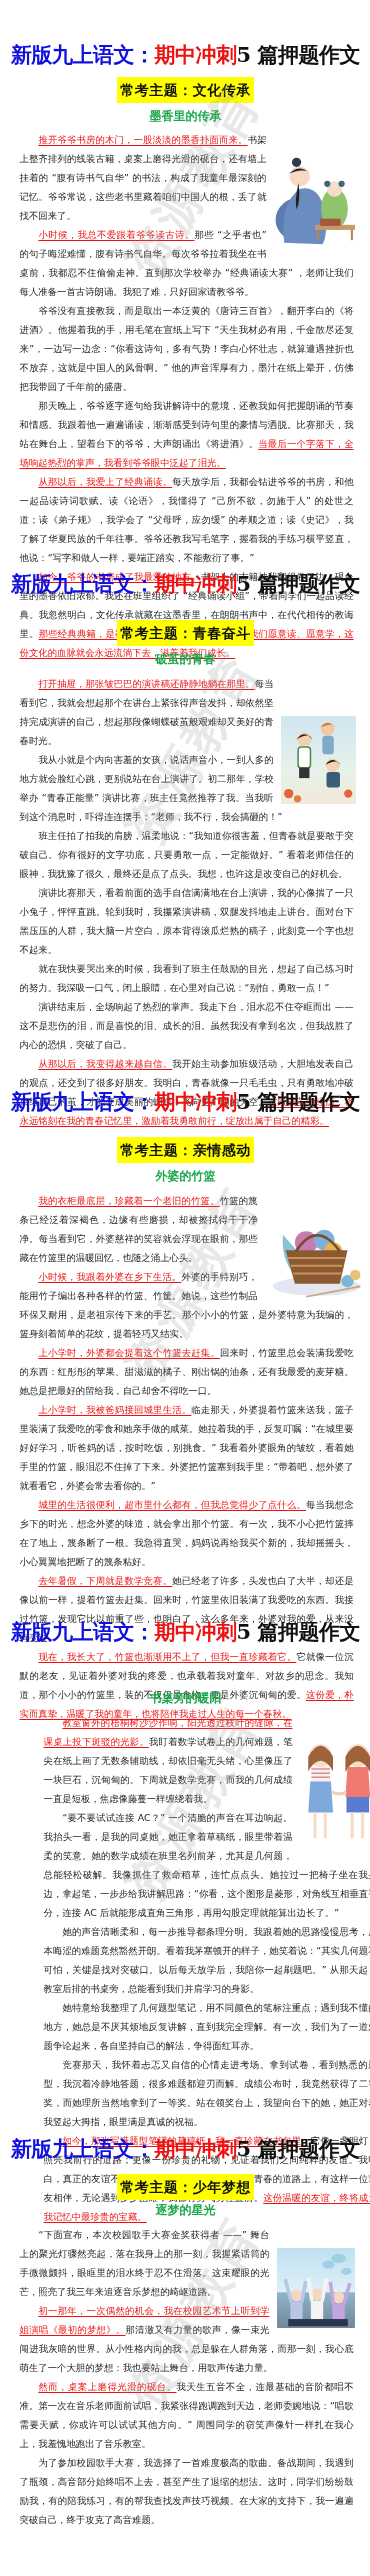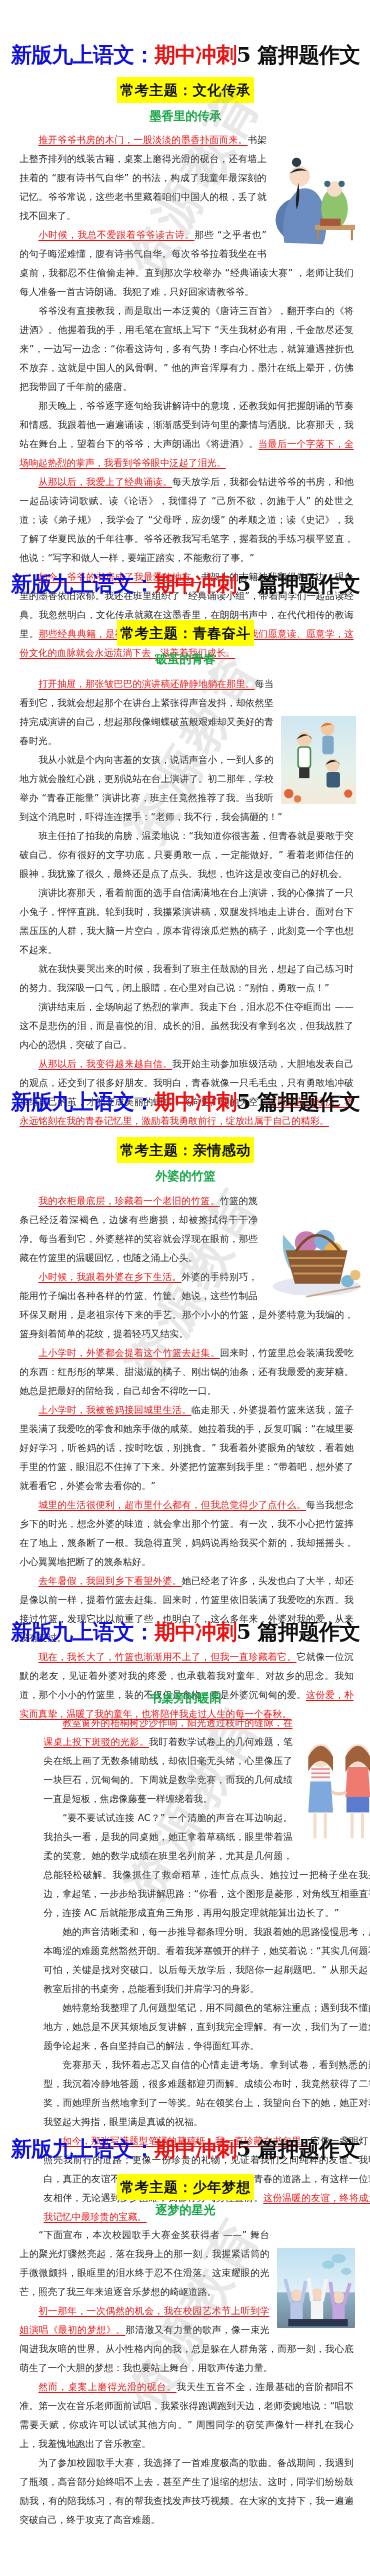--- a/index.html
+++ b/index.html
@@ -124,21 +124,21 @@
         <circle cx="160" cy="130" r="12" fill="#78b7d6"></circle>
           <circle cx="175" cy="118" r="10" fill="#e9c07a"></circle>
         <line x1="80" y1="160" x2="185" y2="140" stroke="#c8a37c" stroke-width="3"></line>
       </svg>
     </div>
   <p><span class="hl">我的衣柜最底层，珍藏着一个老旧的竹篮。</span><span>竹篮的篾条已经泛着深褐色，边缘有些磨损，却被擦拭得干干净净。每当看到它，外婆慈祥的笑容就会浮现在眼前，那些藏在竹篮里的温暖回忆，也随之涌上心头。</span></p>
       <p><span class="hl">小时候，我跟着外婆在乡下生活。</span><span>外婆的手特别巧，能用竹子编出各种各样的竹篮、竹筐。她说，这些竹制品环保又耐用，是老祖宗传下来的手艺。那个小小的竹篮，是外婆特意为我编的，篮身刻着简单的花纹，提着轻巧又结实。</span></p>
       <p><span class="hl">上小学时，外婆都会提着这个竹篮去赶集。</span><span>回来时，竹篮里总会装满我爱吃的东西：红彤彤的苹果、甜滋滋的橘子、刚出锅的油条，还有我最爱的麦芽糖。她总是把最好的留给我，自己却舍不得吃一口。</span></p>
       <p><span class="hl">上小学时，我被爸妈接回城里生活。</span><span>临走那天，外婆提着竹篮来送我，篮子里装满了我爱吃的零食和她亲手做的咸菜。她拉着我的手，反复叮嘱：“在城里要好好学习，听爸妈的话，按时吃饭，别挑食。” 我看着外婆眼角的皱纹，看着她手里的竹篮，眼泪忍不住掉了下来。外婆把竹篮塞到我手里：“带着吧，想外婆了就看看它，外婆会常去看你的。”</span></p>
       <p><span class="hl">城里的生活很便利，超市里什么都有，但我总觉得少了点什么。</span><span>每当我想念乡下的时光，想念外婆的味道，就会拿出那个竹篮。有一次，我不小心把竹篮摔在了地上，篾条断了一根。我急得直哭，妈妈说再给我买个新的，我却摇摇头，小心翼翼地把断了的篾条粘好。</span></p>
-      <p><span class="hl">去年暑假，我回到乡下看望外婆。</span><span>她已经老了许多，头发也白了大半，却还是像以前一样，提着竹篮去赶集。回来时，竹篮里依旧装满了我爱吃的东西。我接过竹篮，发现它比以前重了些，也明白了，这么多年来，外婆对我的爱，从来没有变过。</span></p>
+      <p><span class="hl">去年暑假，下周就是数学竞赛。</span><span>她已经老了许多，头发也白了大半，却还是像以前一样，提着竹篮去赶集。回来时，竹篮里依旧装满了我爱吃的东西。我接过竹篮，发现它比以前重了些，也明白了，这么多年来，外婆对我的爱，从来没有变过。</span></p>
       <p><span class="hl">现在，我长大了，竹篮也渐渐用不上了，但我一直珍藏着它。</span><span>它就像一位沉默的老友，见证着外婆对我的疼爱，也承载着我对童年、对故乡的思念。我知道，那个小小的竹篮里，装的不仅仅是食物，更是外婆沉甸甸的爱。</span><span class="hl">这份爱，朴实而真挚，温暖了我的童年，也将陪伴我走过人生的每一个春秋。</span></p>
     </div>
 </div>
 
 <div class="section" style="top:1577px;height:515px;">
   <div class="main-title" style="top:41px;">
     <span class="t-blue">新版九上语文：</span><span class="t-red">期中冲刺</span><span class="t-black">5 篇押题作文</span>
   </div>
   <div class="essay-title" style="top:113px;">书桌旁的暖阳</div>
   <div class="body-text" style="top:136px;margin-left:24px;">

